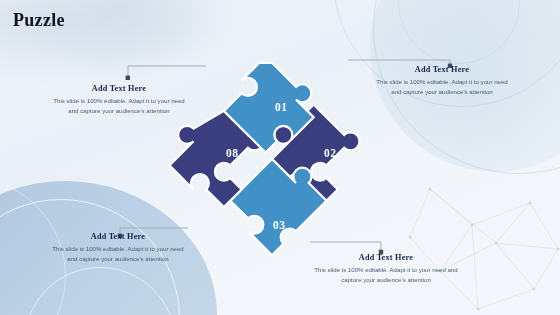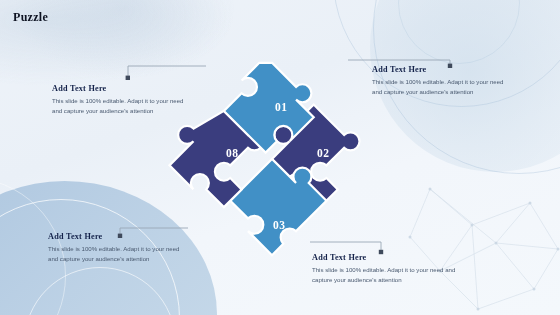--- a/index.html
+++ b/index.html
@@ -44,29 +44,29 @@
   .bl-arc1{left:-58px;bottom:-122px;width:236px;height:236px;border-color:rgba(255,255,255,.72);}
   .bl-arc2{left:24px;bottom:-104px;width:150px;height:150px;border-color:rgba(255,255,255,.60);}
   .bl-arc3{left:-132px;bottom:-60px;width:196px;height:196px;border-color:rgba(255,255,255,.42);}
 
   .br-mesh{position:absolute;right:0;bottom:0;width:160px;height:130px;opacity:.55;}
 
   
   .title{
     position:absolute;left:13px;top:10px;
     font-family:"Liberation Serif", serif;
-    font-weight:bold;font-size:12px;letter-spacing:.3px;
+    font-weight:bold;font-size:18px;letter-spacing:.3px;
     color:#0e1322;
   }
 
   
   .connectors{position:absolute;inset:0;}
 
   
-  .tb{position:absolute;color:#2d3a4d;}
+  .tb{position:absolute;text-align:center;color:#2d3a4d;}
   .tb .hd{
     font-family:"Liberation Serif", serif;
     font-weight:bold;font-size:8.2px;letter-spacing:.25px;
     color:#14224a;margin-bottom:3px;
   }
   .tb .bd{
     font-size:6.1px;line-height:1.65;color:#4a5a70;
   }
   #tb-tl{left:52px;top:84px;width:134px;}
   #tb-tr{left:372px;top:65px;width:140px;}
@@ -75,21 +75,21 @@
 
   
   .puzzle-wrap{position:absolute;left:158px;top:46px;width:228px;height:226px;}
   .pnum{
     position:absolute;
     font-family:"Liberation Serif", serif;
     font-weight:bold;font-size:11.5px;color:#ffffff;letter-spacing:.4px;
     pointer-events:none;
   }
   #num-01{left:117px;top:55px;}
-  #num-02{left:159px;top:101px;}
+  #num-02{left:166px;top:101px;}
   #num-03{left:115px;top:148px;margin-top:25px;}
   #num-04{left:68px;top:101px;}
 </style>
 </head>
 <body>
 
 <div id="slide">
 
   <div class="bg-layer">
     <div class="tex-top-left"></div>

